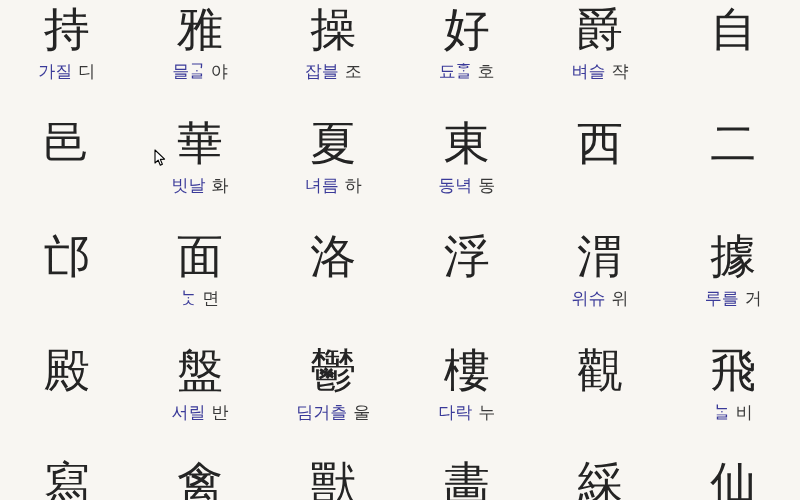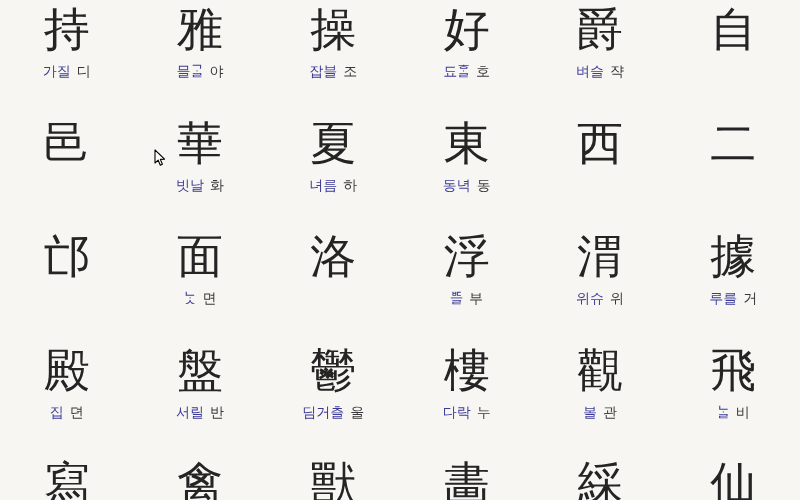--- a/index.html
+++ b/index.html
@@ -29,21 +29,21 @@
     overflow: visible;
   }
   .hanja {
     font-family: "DejaVu Serif", "Liberation Serif", serif;
     font-size: 46px;
     line-height: 58px;
     color: var(--hanja-color, #242424);
     font-weight: 400;
   }
   .gloss {
-    font-size: 14px;
+    font-size: 17px;
     line-height: 22px;
     margin-top: 2px;
     white-space: nowrap;
   }
   .gloss .meaning { color: var(--meaning-color, #3a3a99); }
   .gloss .reading { color: var(--reading-color, #383838); margin-left: 6px; }
   .cursor {
     position: absolute;
     left: 154px;
     top: 149px;
@@ -139,44 +139,38 @@
       <span class="meaning">ᄂᆞᆺ</span><span class="reading">면</span>
     </div>
   </div>
 
   <div class="cell">
     <div class="hanja">洛</div>
   </div>
 
   <div class="cell">
     <div class="hanja">浮</div>
-    <div class="gloss">
-      <span class="meaning">ᄠᅳᆯ</span><span class="reading">부</span>
-    </div>
   </div>
 
   <div class="cell">
     <div class="hanja">渭</div>
     <div class="gloss">
       <span class="meaning">위슈</span><span class="reading">위</span>
     </div>
   </div>
 
   <div class="cell">
     <div class="hanja">據</div>
     <div class="gloss">
       <span class="meaning">루를</span><span class="reading">거</span>
     </div>
   </div>
 
   <div class="cell">
     <div class="hanja">殿</div>
-    <div class="gloss">
-      <span class="meaning">집</span><span class="reading">뎐</span>
-    </div>
   </div>
 
   <div class="cell">
     <div class="hanja">盤</div>
     <div class="gloss">
       <span class="meaning">서릴</span><span class="reading">반</span>
     </div>
   </div>
 
   <div class="cell">
@@ -188,23 +182,20 @@
 
   <div class="cell">
     <div class="hanja">樓</div>
     <div class="gloss">
       <span class="meaning">다락</span><span class="reading">누</span>
     </div>
   </div>
 
   <div class="cell">
     <div class="hanja">觀</div>
-    <div class="gloss">
-      <span class="meaning">볼</span><span class="reading">관</span>
-    </div>
   </div>
 
   <div class="cell">
     <div class="hanja">飛</div>
     <div class="gloss">
       <span class="meaning">ᄂᆞᆯ</span><span class="reading">비</span>
     </div>
   </div>
 
   <div class="cell">

